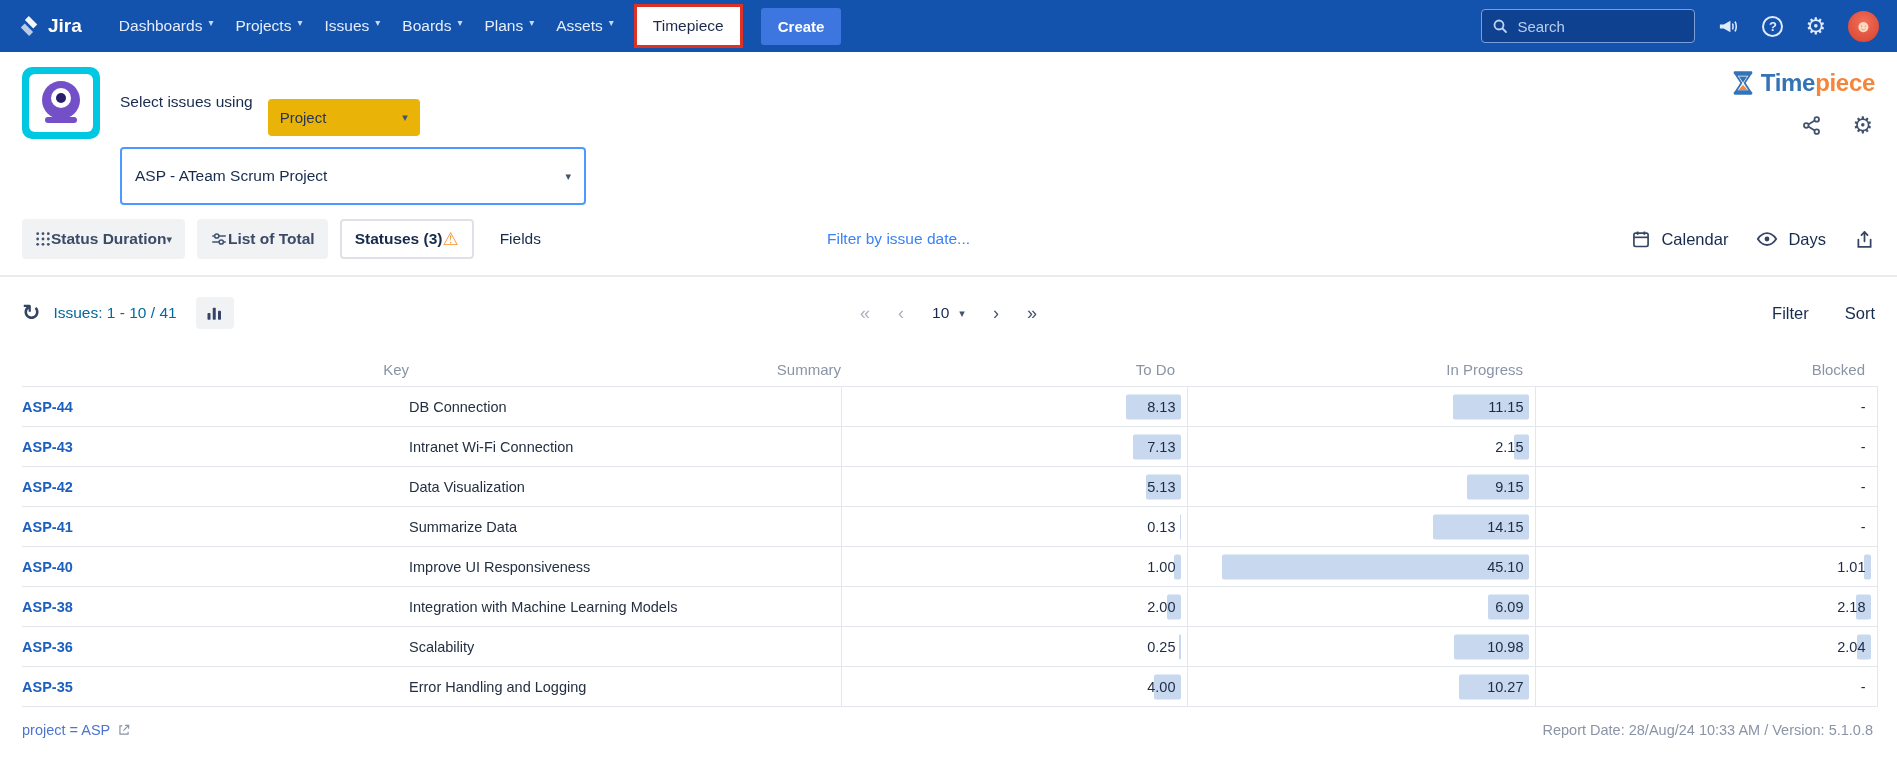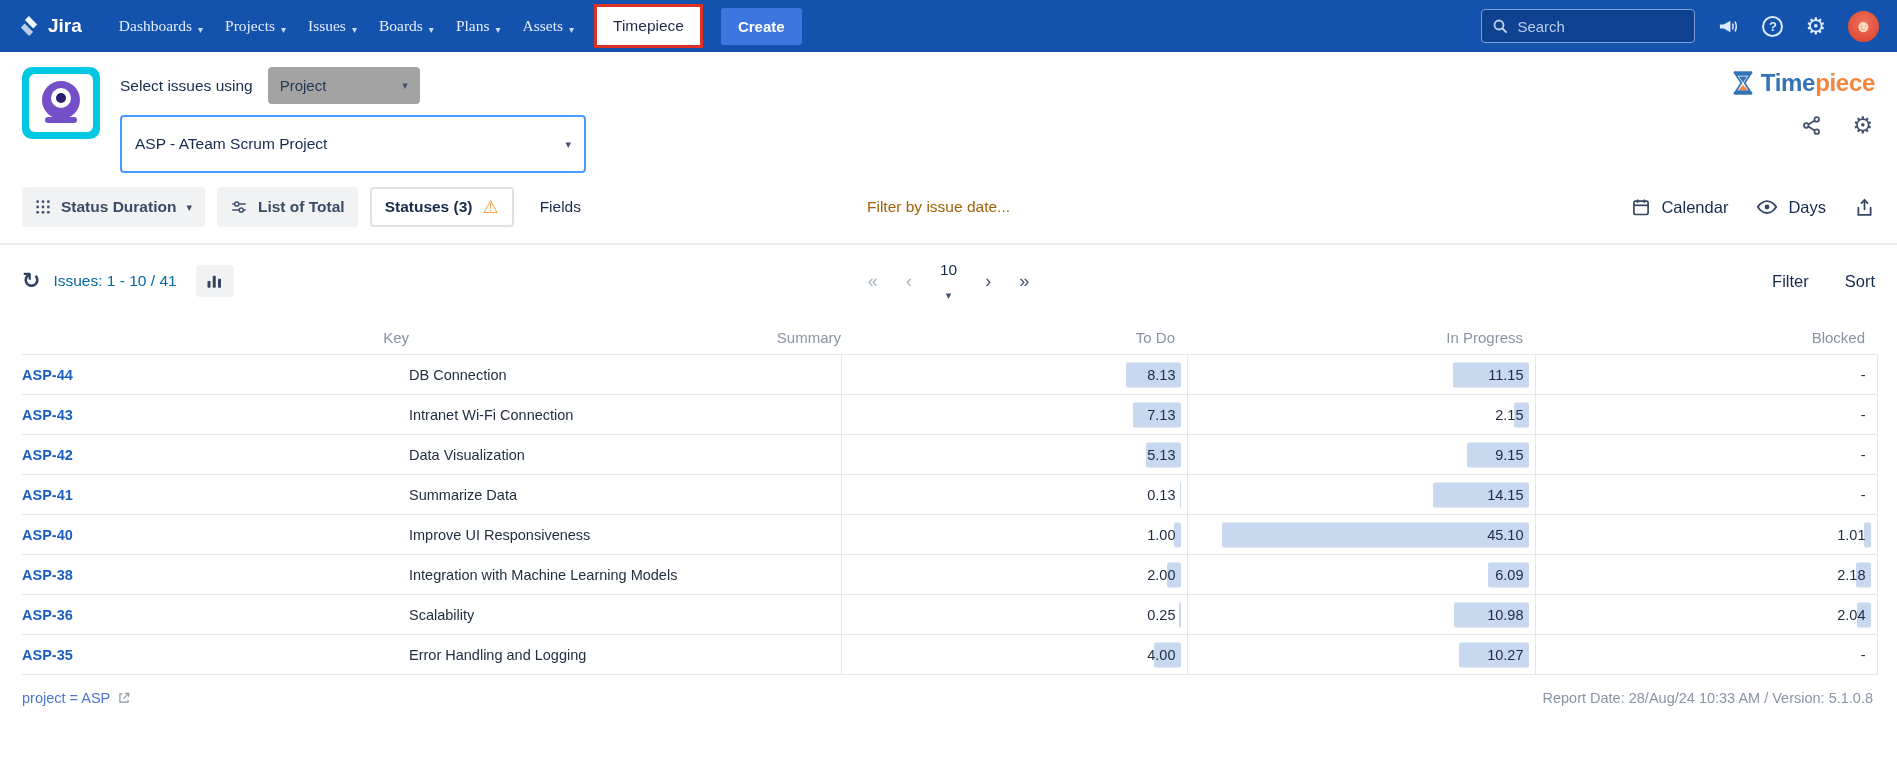--- a/index.html
+++ b/index.html
@@ -7,21 +7,21 @@
   body {
     font-family: "Liberation Sans", "DejaVu Sans", sans-serif;
     color: #172B4D; background: #fff; overflow: hidden;
   }
   a { text-decoration: none; cursor: pointer; }
 
   
   .navbar { height: 52px; background: var(--navbar, #1352AD); display: flex; align-items: center; padding: 0 18px; }
   .brand { display: flex; align-items: center; gap: 8px; color: #fff; font-size: 19px; font-weight: 700; margin-right: 26px; }
   .nav-menu { display: flex; align-items: center; }
-  .nav-item { display: flex; align-items: flex-end; gap: 6px; color: #E4EDFB; font-size: 15.5px; font-weight: 500; padding: 9px 11px; border-radius: 3px; cursor: pointer; font-family: Liberation Serif, serif; }
+  .nav-item { display: flex; align-items: flex-start; gap: 6px; color: #E4EDFB; font-size: 15.5px; font-weight: 500; padding: 9px 11px; border-radius: 3px; cursor: pointer; }
   .chev { font-size: 10px; color: #C9DAF5; }
   .nav-timepiece { background: #fff; color: #1E2B4D; font-size: 15.5px; font-weight: 500; padding: 10px 16px; border: 3px solid var(--annotation, #DE3226); margin: 0 9px; cursor: pointer; }
   .create-btn { background: var(--create-button, #3E76DF); color: #fff; border: none; font-size: 15px; font-weight: 700; padding: 10px 17px; border-radius: 3px; margin-left: 9px; cursor: pointer; font-family: inherit; }
   .nav-right { margin-left: auto; display: flex; align-items: center; gap: 22px; }
   .nav-search { display: flex; align-items: center; gap: 9px; background: #0E418F; border: 1px solid #7C9FDC; border-radius: 4px; padding: 0 10px; width: 214px; height: 34px; margin-left: 38px; }
   .nav-search input { background: transparent; border: none; outline: none; color: #D6E3F7; font-size: 15px; width: 100%; font-family: inherit; }
   .nav-search input::placeholder { color: #B9CDEE; }
   .icon-wrap { display: flex; align-items: center; cursor: pointer; }
   .q-icon { width: 21px; height: 21px; border: 2px solid #DEEBFF; border-radius: 50%; color: #DEEBFF; font-size: 13px; font-weight: 700; display: flex; align-items: center; justify-content: center; }
   .gear-glyph { color: #DEEBFF; font-size: 23px; line-height: 1; }
@@ -31,52 +31,52 @@
   .app-header { display: flex; justify-content: space-between; padding: 15px 22px 10px; }
   .header-left { display: flex; gap: 20px; }
   .app-avatar { width: 78px; height: 72px; background: #00C7E2; border-radius: 10px; position: relative; flex: none; }
   .app-avatar-inner { position: absolute; inset: 7px; background: #fff; border-radius: 6px; }
   .creature { position: absolute; width: 38px; height: 38px; border-radius: 50%; background: #7450C8; left: 50%; top: 50%; transform: translate(-50%, -58%); }
   .creature-eye { position: absolute; width: 20px; height: 20px; border-radius: 50%; background: #fff; left: 50%; top: 7px; transform: translateX(-50%); }
   .creature-pupil { position: absolute; width: 10px; height: 10px; border-radius: 50%; background: #2A1E6E; left: 50%; top: 5px; transform: translateX(-50%); }
   .creature-base { position: absolute; bottom: 9px; left: 50%; transform: translateX(-50%); width: 32px; height: 6px; background: #7450C8; border-radius: 3px; }
   .select-row1 { display: flex; align-items: center; gap: 15px; }
   .select-label { font-size: 15.5px; color: #172B4D; }
-  .mode-pill { display: flex; align-items: center; justify-content: space-between; background: #a3a3a3; border-radius: 4px; padding: 10px 12px; font-size: 15px; color: #243757; min-width: 152px; cursor: pointer; }
+  .mode-pill { display: flex; align-items: center; justify-content: space-between; background: #eab308; border-radius: 4px; padding: 10px 12px; font-size: 15px; color: #243757; min-width: 152px; cursor: pointer; margin-top: 32px; }
   .sel-chev { font-size: 11px; color: #42526E; }
   .project-select { margin-top: 11px; width: 466px; border: 2px solid #4C9AFF; border-radius: 4px; padding: 18px 13px; display: flex; justify-content: space-between; align-items: center; font-size: 15.5px; cursor: pointer; background: #fff; }
   .header-right { display: flex; flex-direction: column; align-items: flex-end; gap: 17px; padding-top: 2px; }
   .tp-logo { display: flex; align-items: center; gap: 4px; font-size: 24px; font-weight: 700; letter-spacing: -0.3px; }
   .tp-time { color: var(--logo-blue, #3473B5); }
   .tp-piece { color: var(--logo-orange, #F5853B); }
   .header-icons { display: flex; gap: 30px; align-items: center; margin-right: 2px; }
   .gear-dark { color: #42526E; font-size: 23px; line-height: 1; }
 
   
   .toolbar { display: flex; align-items: center; padding: 4px 22px 16px; border-bottom: 2px solid #E9EBEF; }
   .tb-left { display: flex; align-items: center; gap: 12px; }
-  .tb-btn { display: flex; align-items: center; gap: 10px; height: 40px; padding: 0 13px; border-radius: 4px; font-size: 15.5px; font-weight: 600; color: #3B4A66; cursor: pointer; }
+  .tb-btn { display: flex; align-items: center; height: 40px; padding: 0 13px; border-radius: 4px; font-size: 15.5px; font-weight: 600; color: #3B4A66; cursor: pointer; }
   .tb-btn.gray { background: #F1F2F4; }
   .tb-btn.outline { background: #fff; border: 2px solid #DFE1E6; color: #172B4D; }
   .warn-glyph { color: var(--warning, #F79232); font-size: 18px; font-weight: 700; line-height: 1; }
   .tb-fields { font-size: 15.5px; font-weight: 500; color: #172B4D; padding: 0 6px; margin-left: 8px; cursor: pointer; }
-  .date-filter { margin-left: 280px; margin-right: auto; color: #a16207; font-size: 15.5px; cursor: text; }
+  .date-filter { margin-left: 280px; margin-right: auto; color: #3b82f6; font-size: 15.5px; cursor: text; }
   .tb-right { display: flex; align-items: center; gap: 28px; }
   .tb-view { display: flex; align-items: center; gap: 10px; font-size: 16.5px; font-weight: 500; color: #172B4D; cursor: pointer; }
 
   
   .pager { position: relative; display: flex; align-items: center; padding: 20px 22px 8px; }
   .pager-left { display: flex; align-items: center; gap: 13px; }
   .refresh-glyph { color: #344563; font-size: 22px; font-weight: 700; line-height: 1; cursor: pointer; }
   .issues-label { font-size: 15.5px; color: #0369a1; }
   .chart-btn { background: #F1F2F4; border-radius: 4px; height: 32px; width: 38px; display: flex; align-items: center; justify-content: center; margin-left: 6px; cursor: pointer; }
   .pager-center { position: absolute; left: 50%; transform: translateX(-50%); display: flex; align-items: center; gap: 28px; }
   .pg-arrow { font-size: 18px; color: #44546F; cursor: pointer; line-height: 1; }
   .pg-arrow.disabled { color: #A9B2C0; }
-  .page-size { display: flex; align-items: center; gap: 10px; font-size: 15.5px; color: #172B4D; cursor: pointer; flex-direction: column; }
+  .page-size { display: flex; align-items: center; gap: 10px; font-size: 15.5px; color: #172B4D; cursor: pointer; }
   .pager-right { margin-left: auto; display: flex; gap: 36px; font-size: 16.5px; color: #172B4D; }
   .pager-right span { cursor: pointer; }
 
   
   .issue-table { border-collapse: collapse; table-layout: fixed; margin: 16px 20px 0 22px; width: 1855px; }
   .issue-table thead th { color: #8A94A6; font-weight: 400; font-size: 15px; padding: 8px 0; text-align: right; }
   th.t-left { text-align: left; }
   th.t-right { text-align: right; padding-right: 12px !important; }
   .issue-table tbody td { border-top: 1px solid #E4E7EB; height: 40px; }
   .issue-table tbody tr:last-child td { border-bottom: 1px solid #E4E7EB; }

